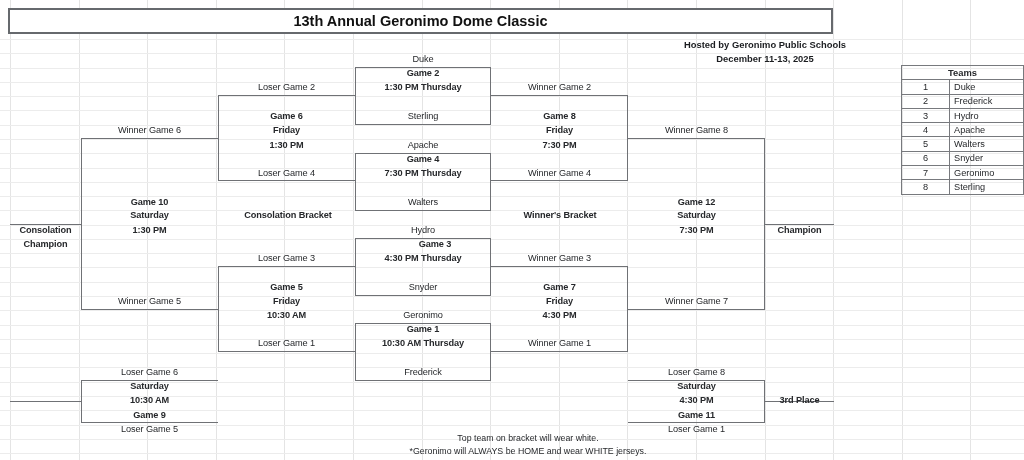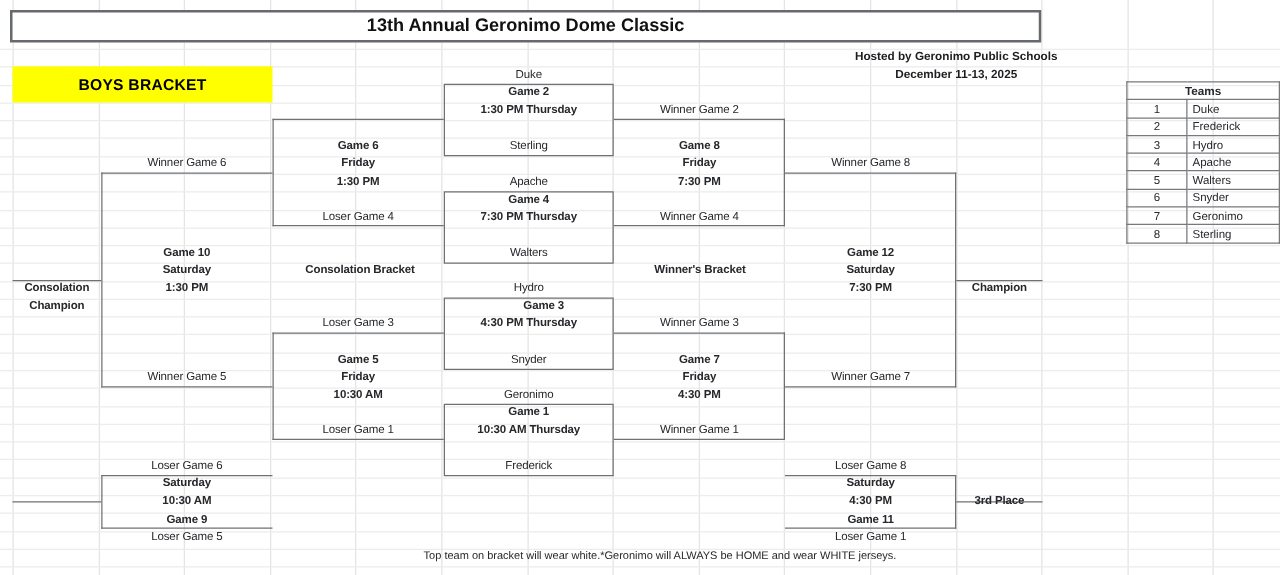--- a/index.html
+++ b/index.html
@@ -50,21 +50,21 @@
   
   #host {
     position: absolute; left: 630px; top: 38px; width: 270px; height: 28px;
     display: flex; flex-direction: column; align-items: center; justify-content: center;
     font-size: 9.4px; font-weight: bold; color: #1b1d20; line-height: 1.45;
   }
 
   
   #footnote {
     position: absolute; left: 218px; top: 432px; width: 620px; height: 26px;
-    display: flex; align-items: center; justify-content: center;
+    display: flex; flex-direction: column; align-items: center; justify-content: center;
     font-size: 8.8px; color: #26282b; line-height: 1.5;
   }
 
   
   #teams {
     position: absolute; left: 901px; top: 65px;
     width: 123px; border-collapse: collapse;
   }
   #teams td, #teams th {
     border: 1.1px solid #77797d;
@@ -129,23 +129,20 @@
 
   <div id="title-box">
     <span class="t">13th Annual Geronimo Dome Classic</span>
   </div>
 
   <div id="host">
     <span>Hosted by Geronimo Public Schools</span>
     <span>December 11-13, 2025</span>
   </div>
 
-  <div id="boys-banner">
-    <span class="t">BOYS BRACKET</span>
-  </div>
 
   <div class="cell b" style="left:490px;top:209px;width:140px;height:14px;">Winner's Bracket</div>
   <div class="cell b" style="left:218px;top:209px;width:140px;height:14px;">Consolation Bracket</div>
 
   <div class="cell" style="left:355px;top:53px;width:136px;height:14px;">Duke</div>
   <div class="box" style="left:355px;top:67px;width:136px;height:58px;"></div>
   <div class="cell b" style="left:355px;top:67px;width:136px;height:14px;">Game 2</div>
   <div class="cell b" style="left:355px;top:81px;width:136px;height:14px;">1:30 PM Thursday</div>
   <div class="cell" style="left:355px;top:110px;width:136px;height:14px;">Sterling</div>
 
@@ -160,20 +157,21 @@
   <div class="cell b" style="left:355px;top:238px;width:136px;height:14px;padding-left:24px;">Game 3</div>
   <div class="cell b" style="left:355px;top:252px;width:136px;height:14px;">4:30 PM Thursday</div>
   <div class="cell" style="left:355px;top:281px;width:136px;height:14px;">Snyder</div>
 
   <div class="cell" style="left:355px;top:309px;width:136px;height:14px;">Geronimo</div>
   <div class="box" style="left:355px;top:323px;width:136px;height:58px;"></div>
   <div class="cell b" style="left:355px;top:323px;width:136px;height:14px;">Game 1</div>
   <div class="cell b" style="left:355px;top:337px;width:136px;height:14px;">10:30 AM Thursday</div>
   <div class="cell" style="left:355px;top:366px;width:136px;height:14px;">Frederick</div>
 
+  <div class="cell" style="left:218px;top:81px;width:137px;height:14px;">Loser Game 2</div>
   <div class="box" style="left:218px;top:95px;width:137px;height:86px;border-right:none;"></div>
   <div class="cell b" style="left:218px;top:110px;width:137px;height:14px;">Game 6</div>
   <div class="cell b" style="left:218px;top:124px;width:137px;height:14px;">Friday</div>
   <div class="cell b" style="left:218px;top:139px;width:137px;height:14px;">1:30 PM</div>
   <div class="cell" style="left:218px;top:167px;width:137px;height:14px;">Loser Game 4</div>
 
   <div class="cell" style="left:218px;top:252px;width:137px;height:14px;">Loser Game 3</div>
   <div class="box" style="left:218px;top:266px;width:137px;height:86px;border-right:none;"></div>
   <div class="cell b" style="left:218px;top:281px;width:137px;height:14px;">Game 5</div>
   <div class="cell b" style="left:218px;top:295px;width:137px;height:14px;">Friday</div>

